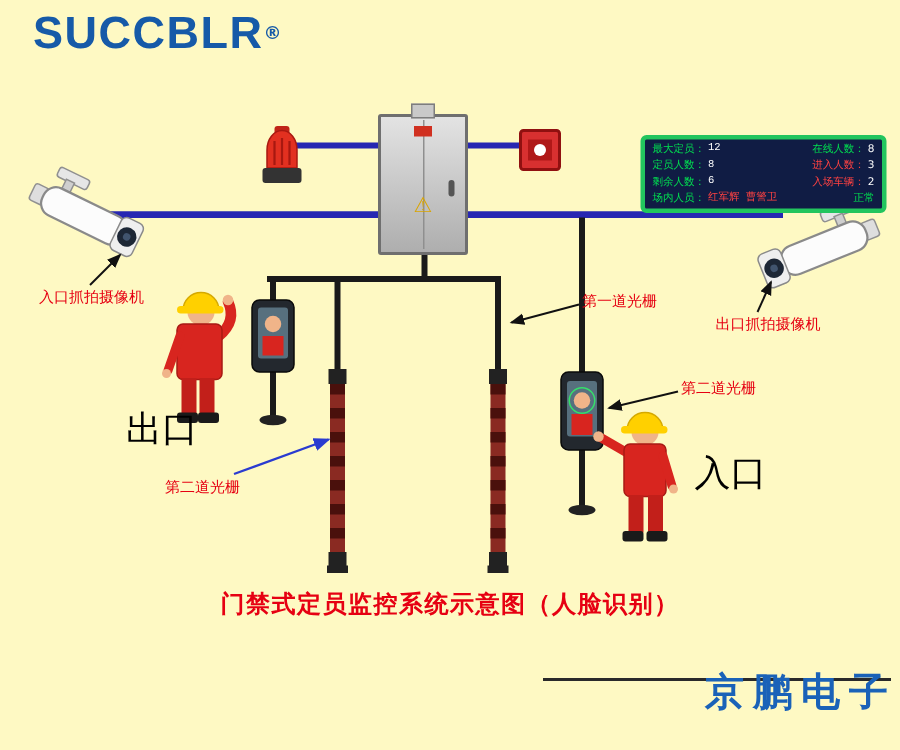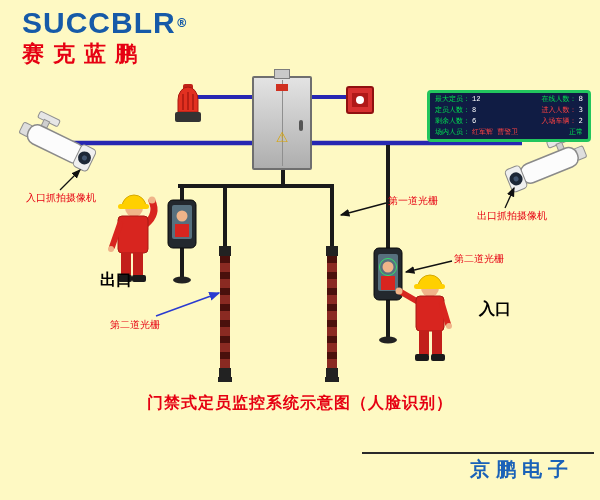--- a/index.html
+++ b/index.html
@@ -36,27 +36,27 @@
   .board-row .l1{color:#00e050;margin-right:2px;}
   .board-row .v1{color:#ffffff;margin-right:4px;font-family:Liberation Mono, monospace;}
   .board-row .l2{color:#ff4242;margin-right:2px;}
   .board-row:first-child .l2{color:#00e050;margin-left:39px;}
   .board-row .v2{color:#ffffff;}
   .board-row:last-child .v1{color:#ff4242;}
   .board-row:last-child .v2{color:#00e050;}
 
   
   .lbl{position:absolute;color:#e60012;font-size:10px;white-space:nowrap;}
-  .big{position:absolute;color:#000;font-size:16px;font-weight:bold;white-space:nowrap;margin-left:16px;}
+  .big{position:absolute;color:#000;font-size:24px;font-weight:normal;white-space:nowrap;}
 
   .title{position:absolute;left:0;right:0;top:393px;text-align:center;color:#e60012;
          font-size:16px;font-weight:bold;letter-spacing:1px;}
 
   .footer-line{position:absolute;left:362px;top:452px;width:232px;height:2px;background:#2a2a2a;}
-  .company{position:absolute;left:470px;top:456px;color:#1a62b8;font-size:20px;font-weight:bold;
+  .company{position:absolute;left:470px;top:444px;color:#1a62b8;font-size:26px;font-weight:bold;
            letter-spacing:6px;font-family:"DejaVu Serif",serif;white-space:nowrap;}
 </style>
 </head>
 <body>
 
 <div class="canvas">
 
   <svg width="600" height="500" viewBox="0 0 600 500">
     <defs>
       <marker id="ab" markerWidth="9" markerHeight="8" refX="6.5" refY="3" orient="auto">
@@ -191,21 +191,20 @@
     <line x1="505" y1="208" x2="514" y2="188" stroke="#111" stroke-width="1.3" marker-end="url(#ab)"></line>
     <line x1="386" y1="203" x2="341" y2="215" stroke="#111" stroke-width="1.3" marker-end="url(#ab)"></line>
     <line x1="156" y1="316" x2="219" y2="293" stroke="#2a3bd0" stroke-width="1.5" marker-end="url(#abl)"></line>
     <line x1="452" y1="261" x2="406" y2="272" stroke="#111" stroke-width="1.3" marker-end="url(#ab)"></line>
   </svg>
 
   <div class="logo">
     <div>
       <span class="logo-brand">SUCCBLR</span><span class="logo-reg">®</span>
     </div>
-    <div class="logo-name">赛克蓝鹏</div>
   </div>
 
   <div class="cabinet">
     <div class="cabinet-top-tag"></div>
     <div class="cabinet-seam"></div>
     <div class="cabinet-sticker"></div>
     <div class="cabinet-warn">⚠</div>
     <div class="cabinet-handle"></div>
   </div>
 

